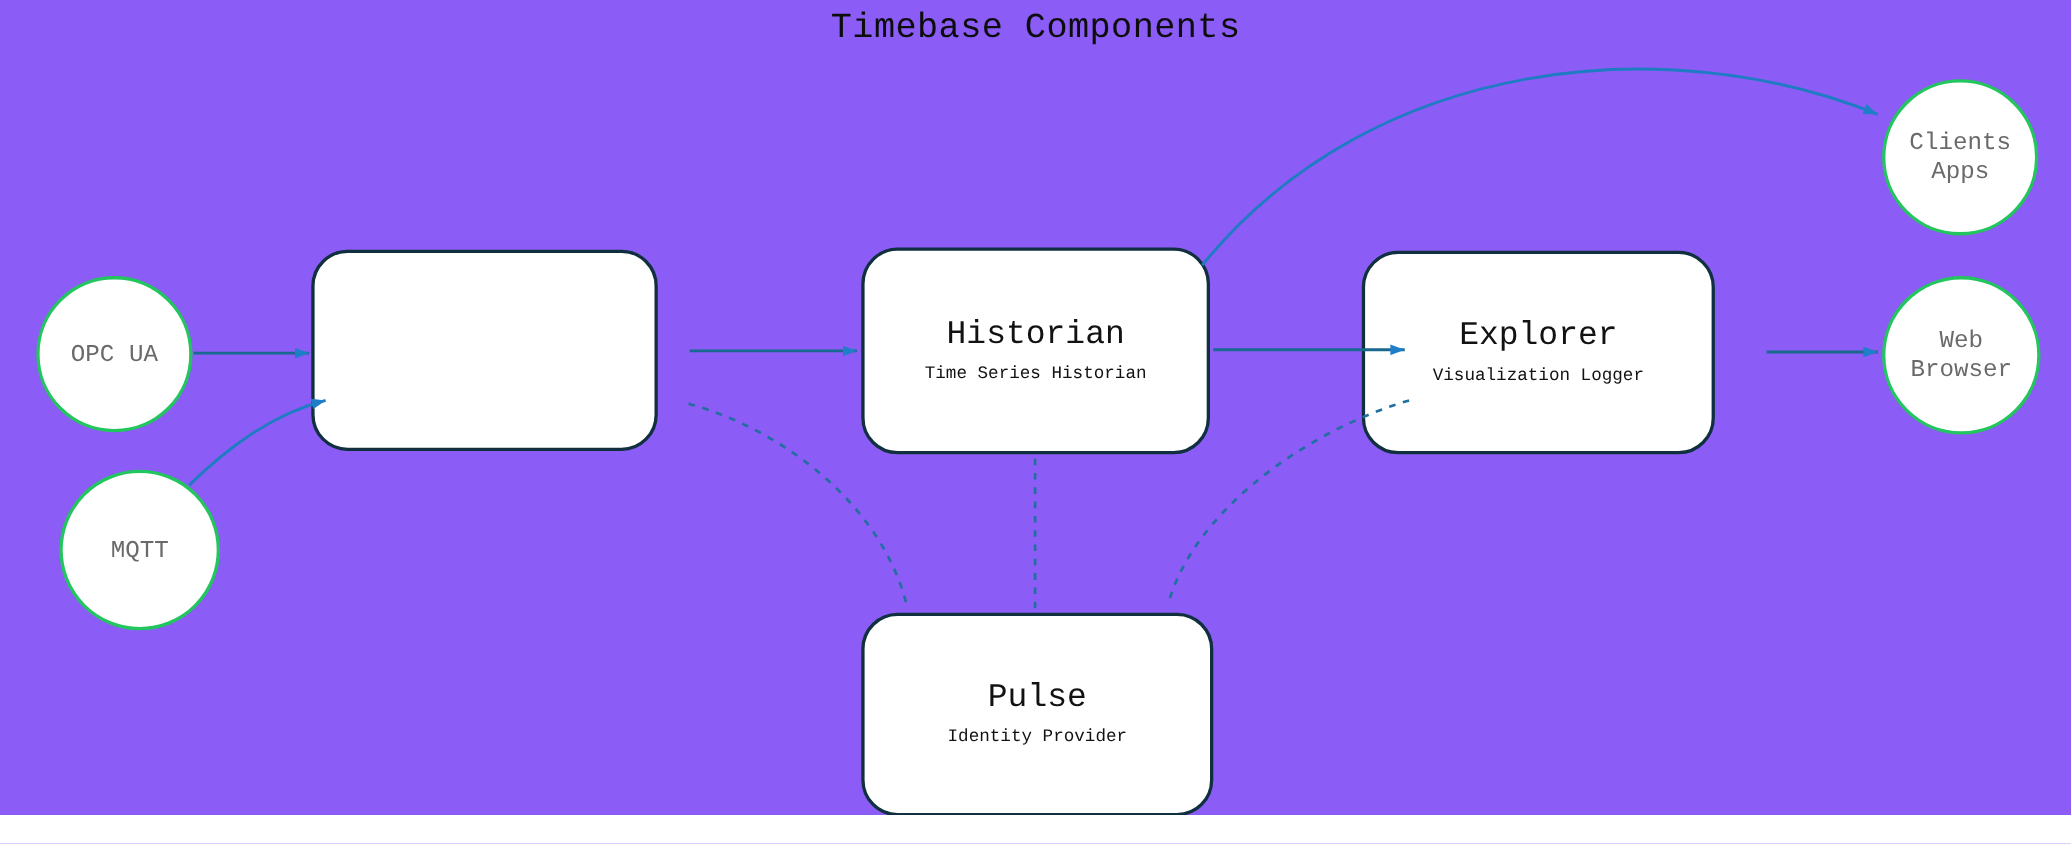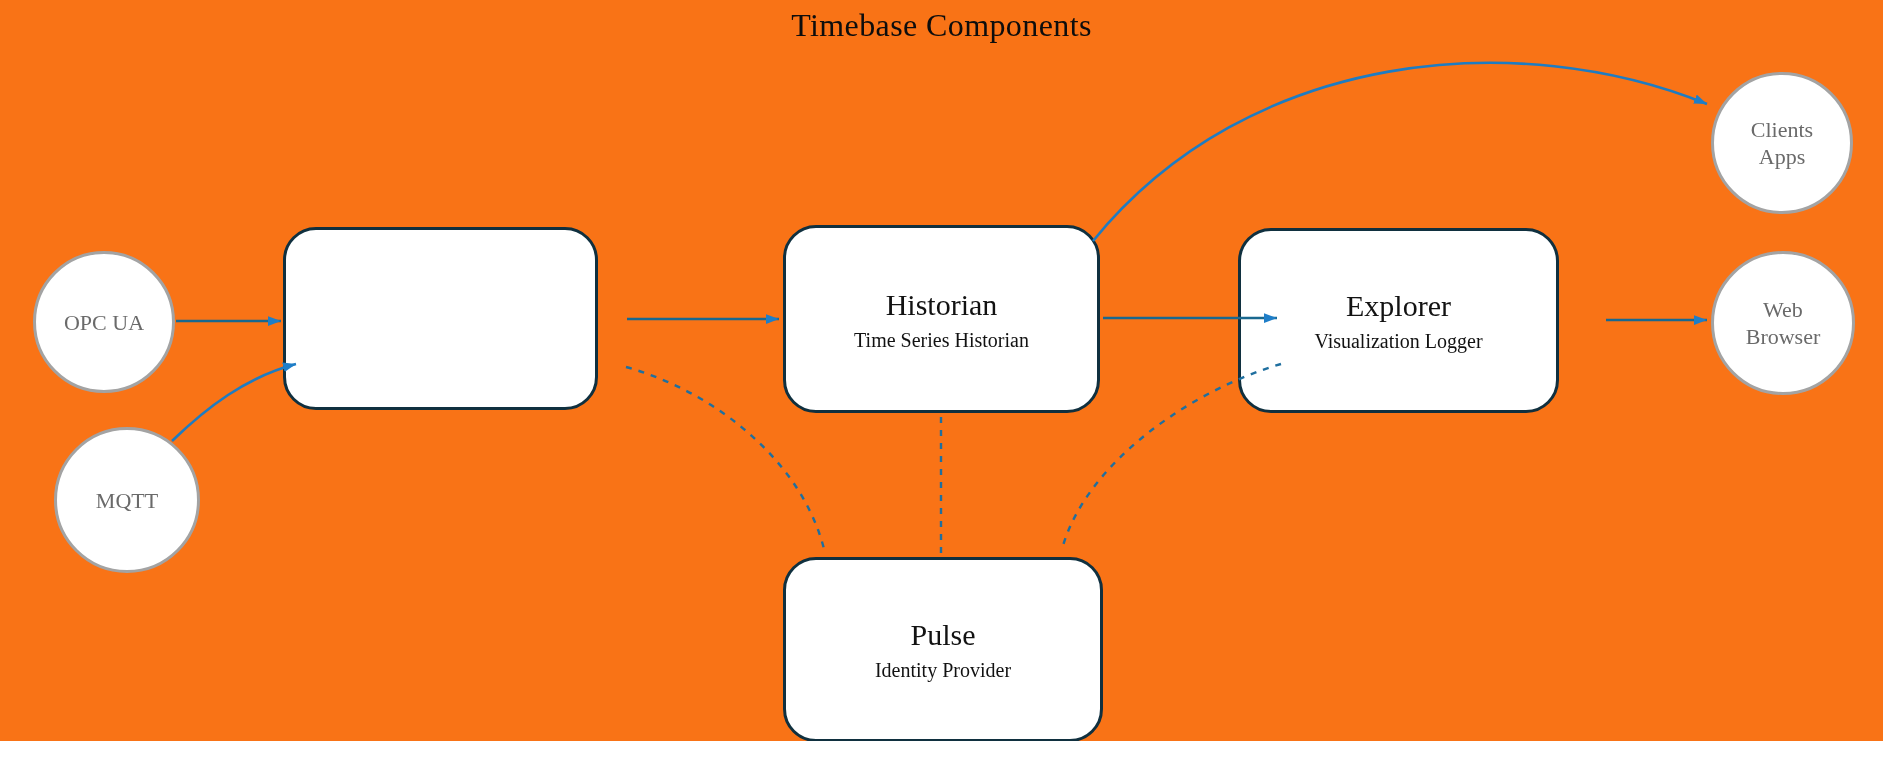--- a/index.html
+++ b/index.html
@@ -1,44 +1,44 @@
 <!DOCTYPE html>
 <html><head>
 <meta charset="utf-8">
 <style>
   html,body { margin:0; padding:0; background:#ffffff; }
   .canvas {
     position:relative; width:1883px; height:741px;
-    background:#f97316; overflow:hidden;
-    font-family:Liberation Serif, serif;
+    background:#8b5cf6; overflow:hidden;
+    font-family:Liberation Mono, monospace;
   }
   .title {
     position:absolute; left:0; right:0; top:7px;
     text-align:center; font-size:32px; font-weight:500;
     letter-spacing:0.4px; color:#0d0d0d;
   }
   .circle {
     position:absolute; box-sizing:border-box;
-    border:3px solid #a3a3a3; border-radius:50%; background:#ffffff;
+    border:3px solid #22c55e; border-radius:50%; background:#ffffff;
     display:flex; align-items:center; justify-content:center;
     text-align:center; color:#6a6a6a; font-size:22px; line-height:27px;
   }
   .box {
     position:absolute; box-sizing:border-box;
     border:3.5px solid #10303f; border-radius:33px; background:#ffffff;
     display:flex; flex-direction:column; align-items:center; justify-content:center;
     text-align:center; z-index:2;
   }
   .back-box {
     position:absolute; box-sizing:border-box;
     border:3.5px solid #10303f; border-radius:33px; background:#ffffff;
     z-index:1;
   }
   .box .label    { font-size:30px; color:#121212; line-height:34px; }
-  .box .sublabel { font-size:20px; color:#121212; line-height:22px; margin-top:7px; }
+  .box .sublabel { font-size:16px; color:#121212; line-height:22px; margin-top:7px; }
   svg.edges {
     position:absolute; left:0; top:0; width:1883px; height:767px;
     z-index:5; pointer-events:none;
   }
   .edge-solid  { fill:none; stroke:#19688f; stroke-width:2.6; }
   .edge-curve  { fill:none; stroke:#1e7cc2; stroke-width:2.6; }
   .edge-dashed { fill:none; stroke:#1f6f9f; stroke-width:2.4; stroke-dasharray:6 7; }
 </style>
 </head>
 <body>

